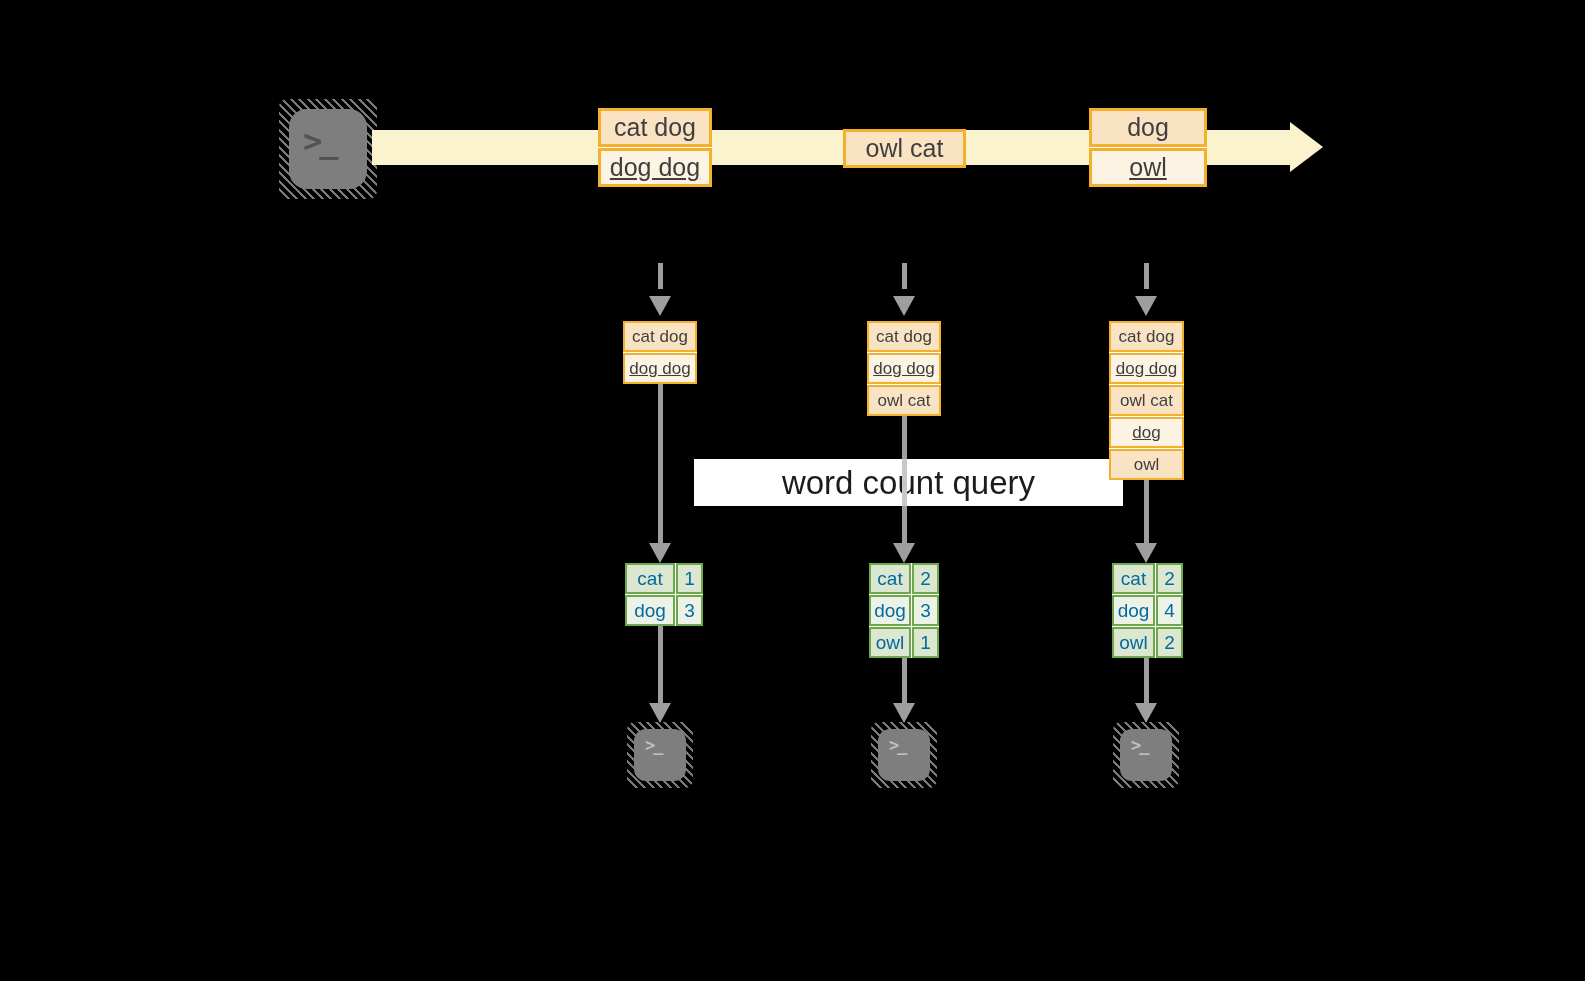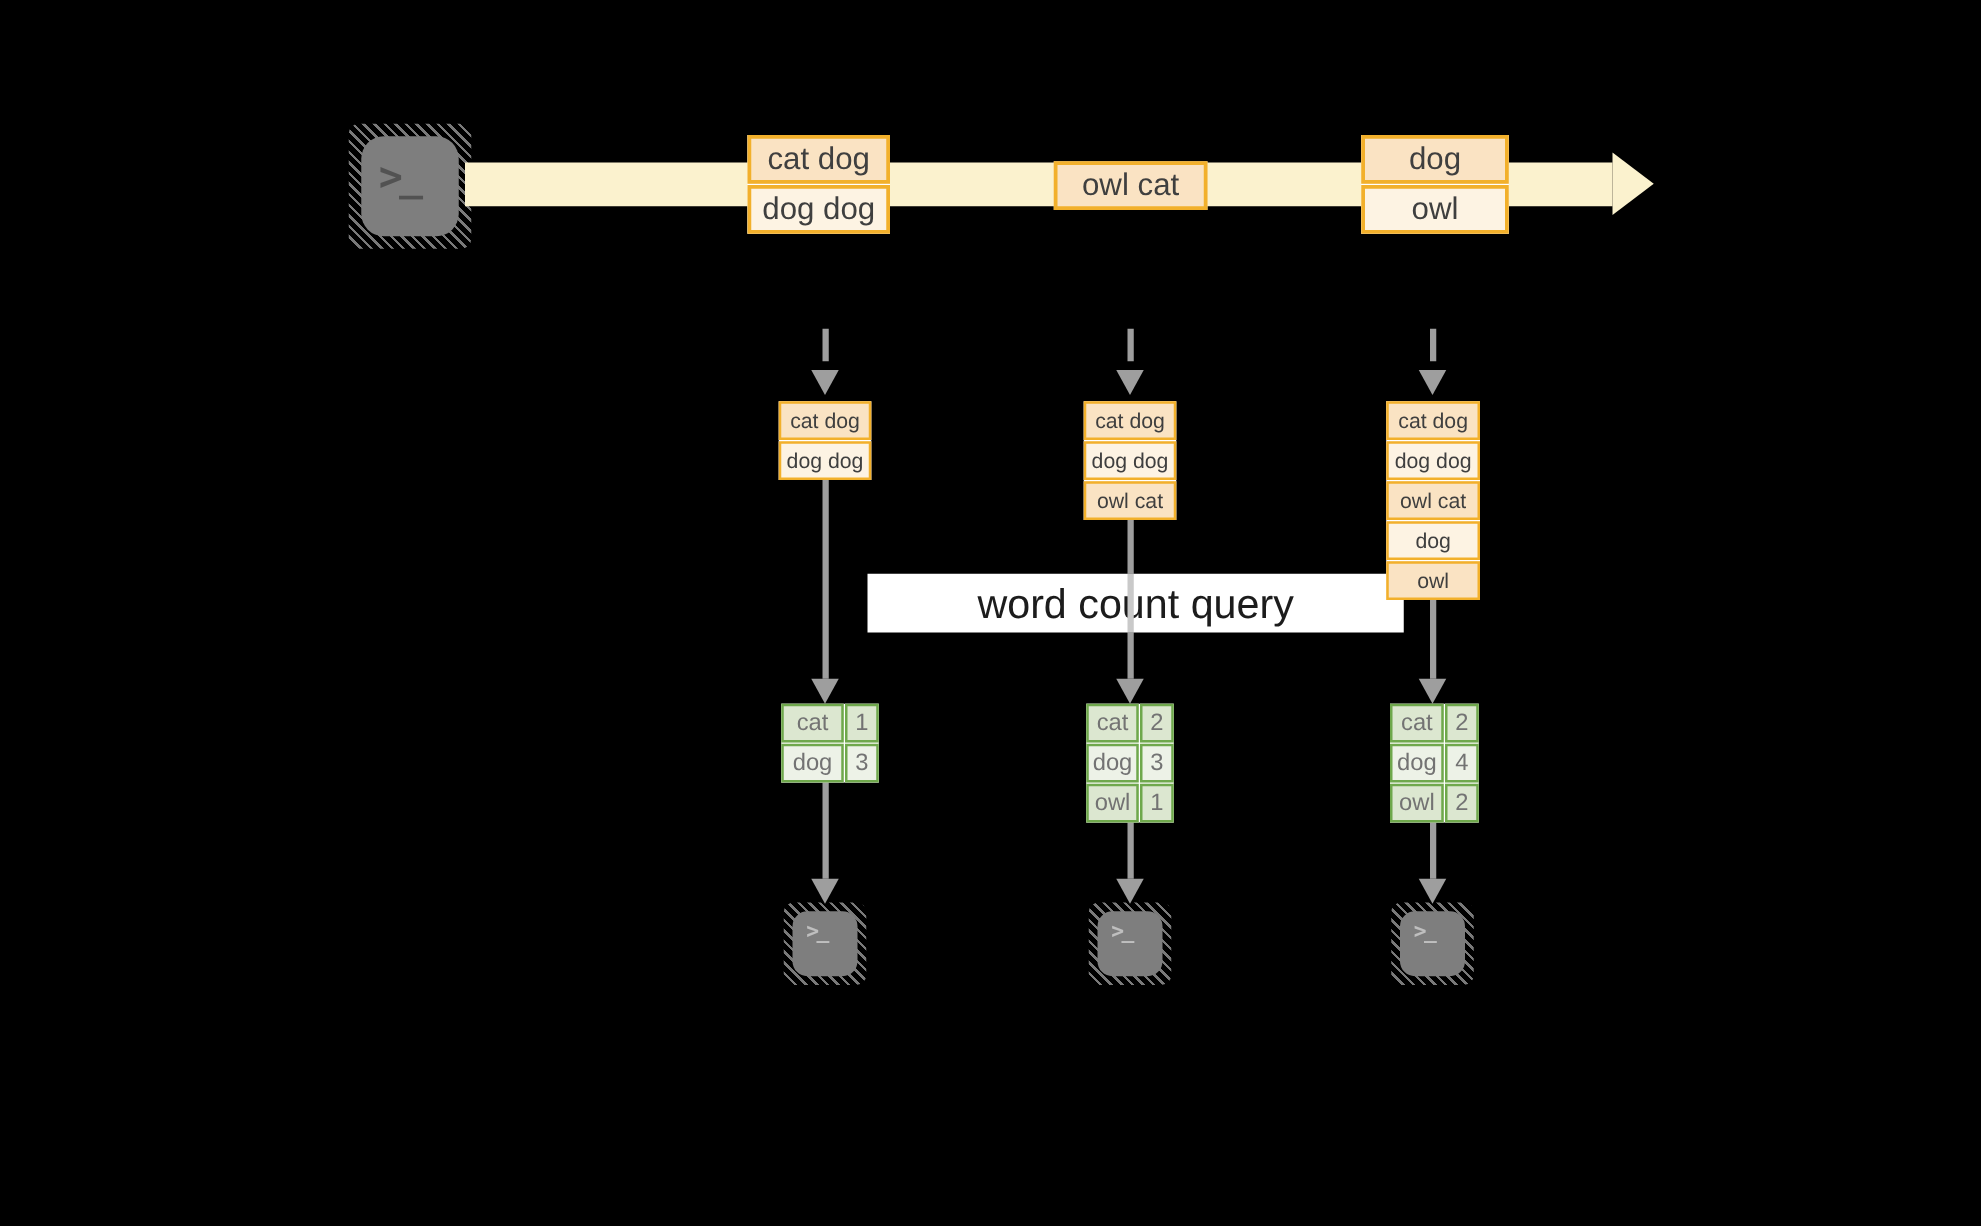--- a/index.html
+++ b/index.html
@@ -68,21 +68,21 @@
     z-index: 4;
   }
   .ocell {
     display: flex;
     align-items: center;
     justify-content: center;
     background: var(--peach-dark, #fae3c3);
     color: var(--cell-text, #3f3f3f);
     border: 3px solid var(--amber-border, #f2b02b);
   }
-  .ocell.alt { background: var(--peach-light, #fdf3e3); }
+  .ocell.alt { background: var(--peach-light, #fdf3e3); text-decoration: underline; }
   .batch .ocell { height: 39px; font-size: 25px; }
   .stack .ocell { height: 31px; font-size: 17px; border-width: 2px; }
   #batch-0 { left: 598px; top: 108px; width: 114px; }
   #batch-1 { left: 843px; top: 129px; width: 123px; }
   #batch-2 { left: 1089px; top: 108px; width: 118px; }
   #stack-0 { left: 623px; top: 321px; width: 74px; }
   #stack-1 { left: 867px; top: 321px; width: 74px; }
   #stack-2 { left: 1109px; top: 321px; width: 75px; }
 
   
@@ -134,21 +134,21 @@
     background: #fff;
     z-index: 4;
   }
   .trow { display: flex; gap: 1px; height: 31px; }
   .tkey, .tval {
     display: flex;
     align-items: center;
     justify-content: center;
     border: 2px solid var(--green-border, #6fa84c);
     background: var(--sage-dark, #dce7d0);
-    color: #737373;
+    color: #0369a1;
     font-size: 19px;
   }
   .tkey { flex: 1; }
   .tval { width: 27px; }
   .trow.alt .tkey, .trow.alt .tval { background: var(--sage-light, #edf2e7); }
   #gtable-0 { left: 625px; top: 563px; width: 78px; }
   #gtable-1 { left: 869px; top: 563px; width: 70px; }
   #gtable-2 { left: 1112px; top: 563px; width: 71px; }
 
   

